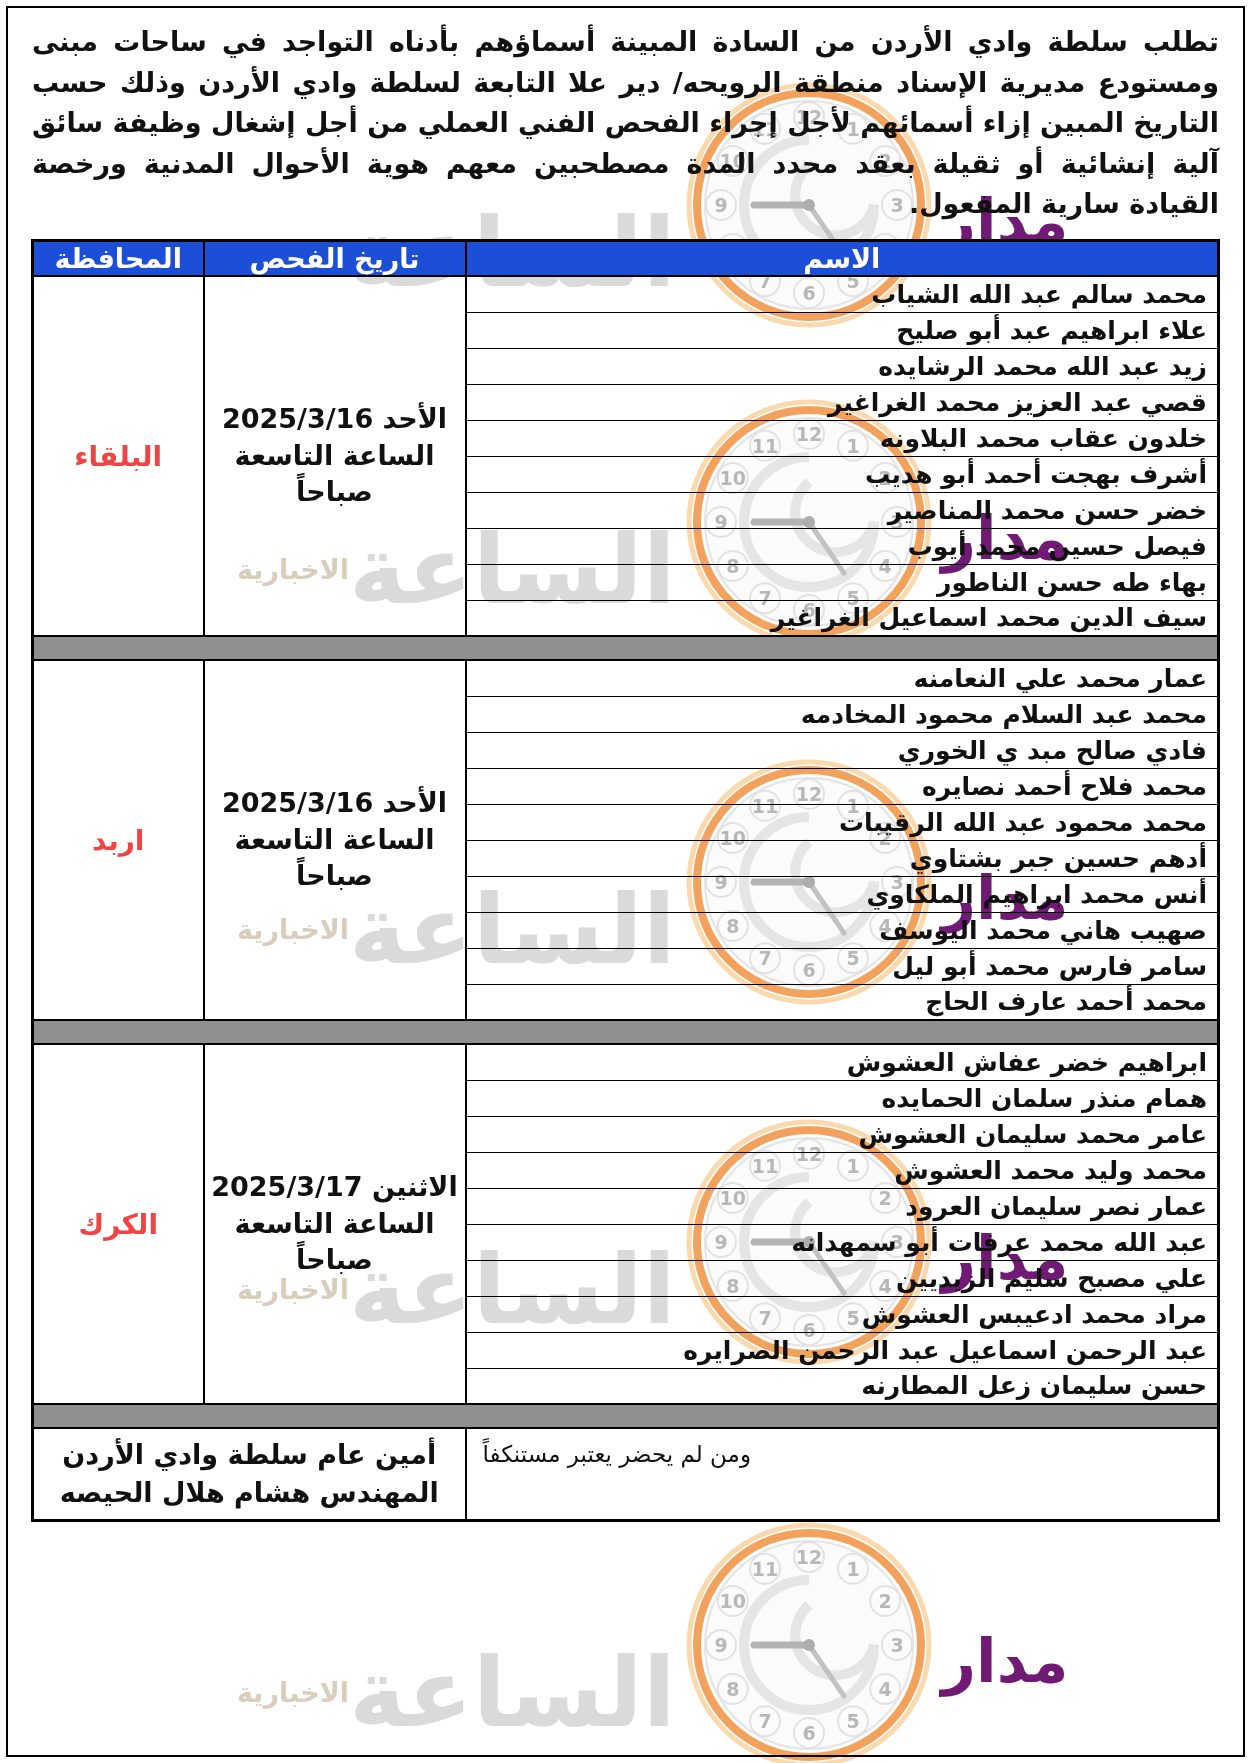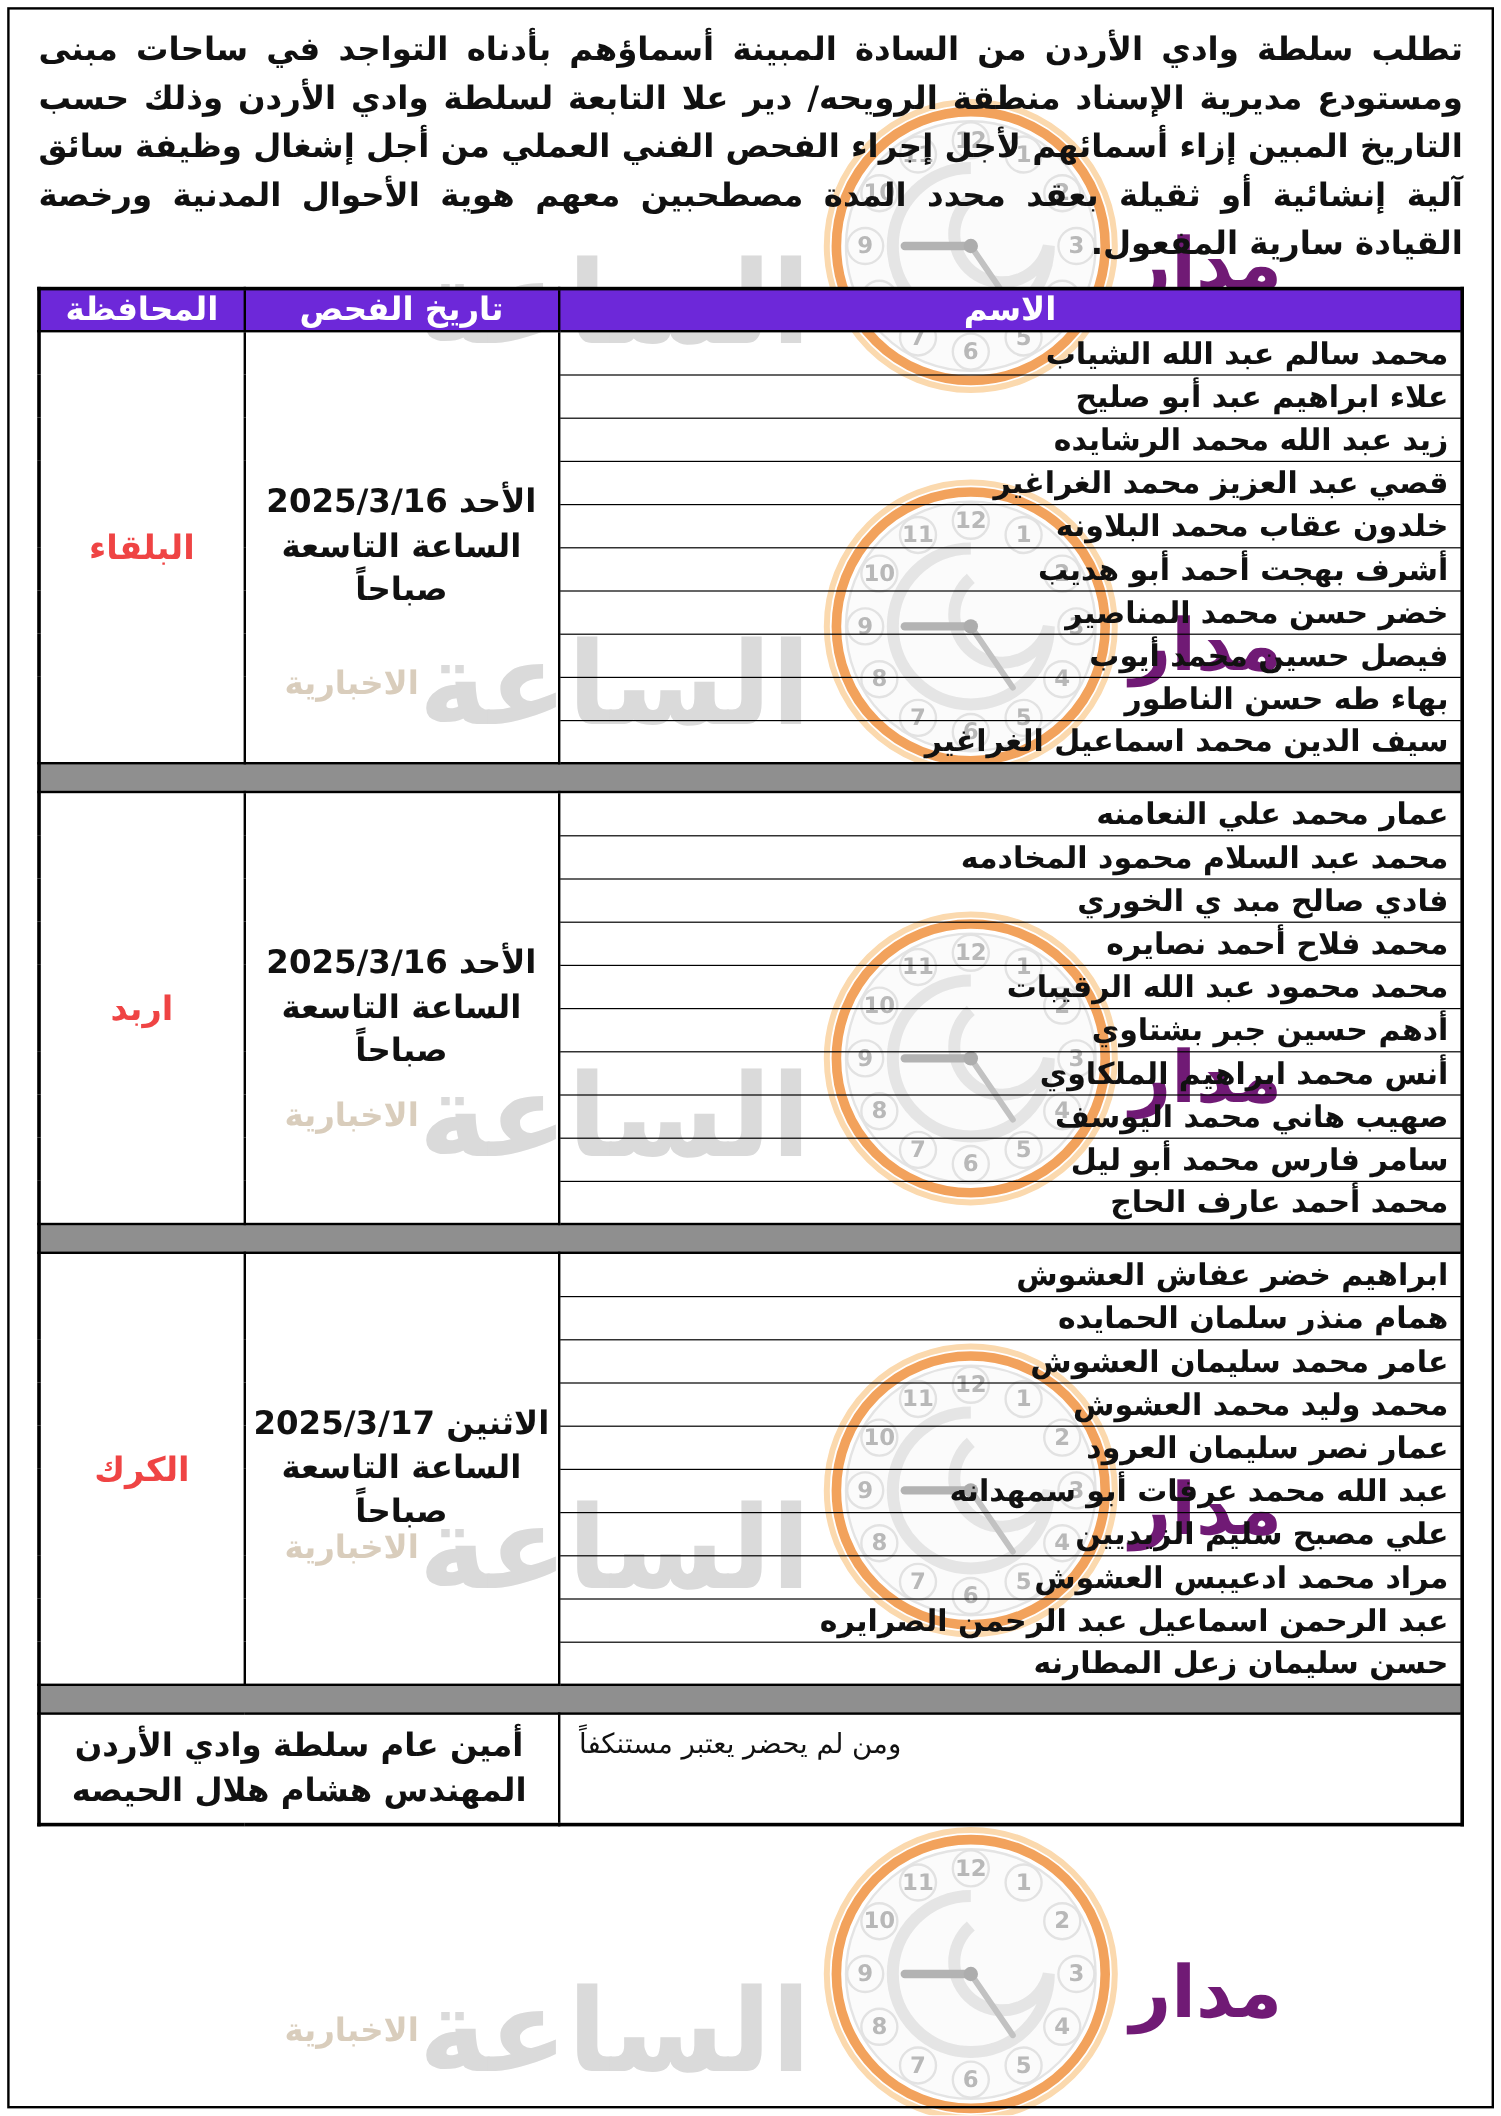--- a/index.html
+++ b/index.html
@@ -24,21 +24,21 @@
 
   .body-text { direction:rtl; text-align:justify; font-weight:bold; color:#111;
                font-size:27px; line-height:1.5; margin:12px 6px 14px 6px; padding:0 12px; }
 
   table.exam-table { width:1186px; margin:0 auto; border-collapse:collapse; border:3px solid #000;
                      table-layout:fixed; direction:ltr; background:transparent; }
   .col-gov  { width:171px; }
   .col-date { width:262px; }
   .col-name { width:753px; }
 
-  th { background:#6d28d9; color:#fff; font-weight:bold; font-size:27px; height:36px;
+  th { background:#1d4ed8; color:#fff; font-weight:bold; font-size:27px; height:36px;
        border:2px solid #000; direction:rtl; text-align:center; }
 
   td { border:2px solid #000; }
 
   .name-cell { direction:rtl; text-align:right; font-weight:bold; font-size:25px; color:#111;
                height:36px; padding:0 10px 0 4px; border-top:1.5px solid #000; border-bottom:1.5px solid #000; }
 
   .gov-cell  { text-align:center; font-weight:bold; font-size:28px; color:#ef4444; direction:rtl; }
   .date-cell { text-align:center; font-weight:bold; font-size:27px; color:#111; direction:rtl; }
   .date-cell .date-line { line-height:1.35; }

